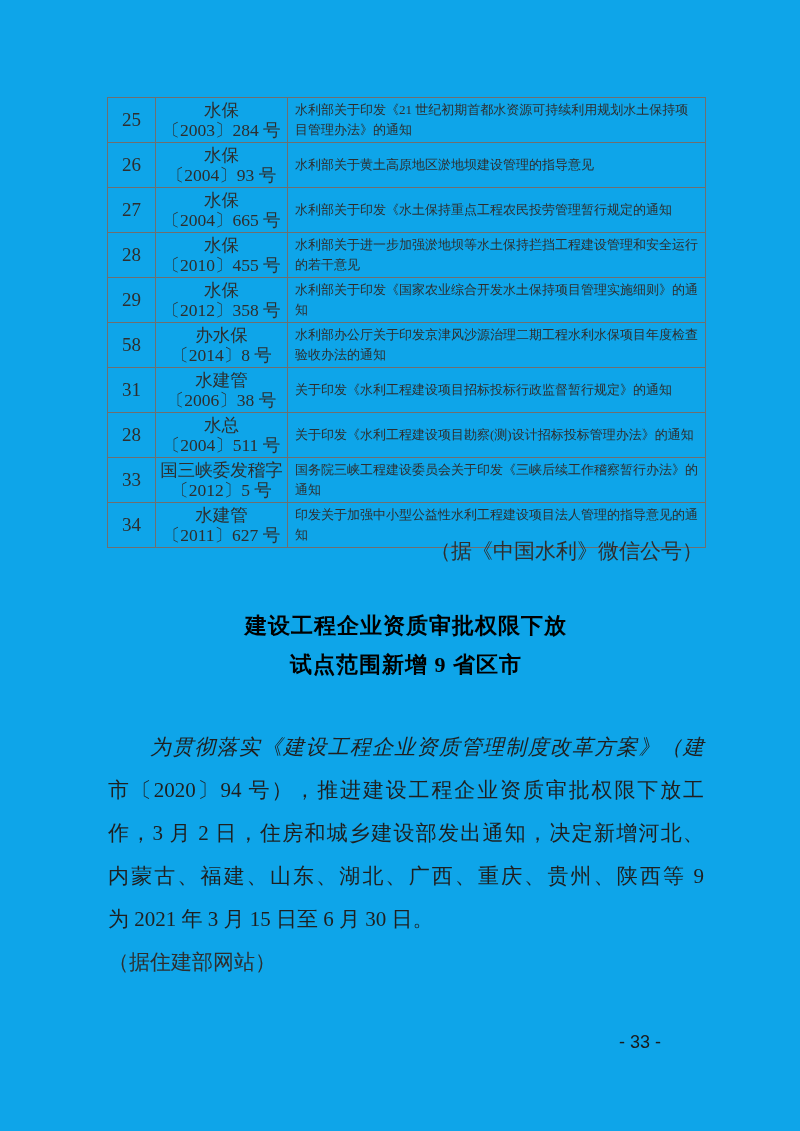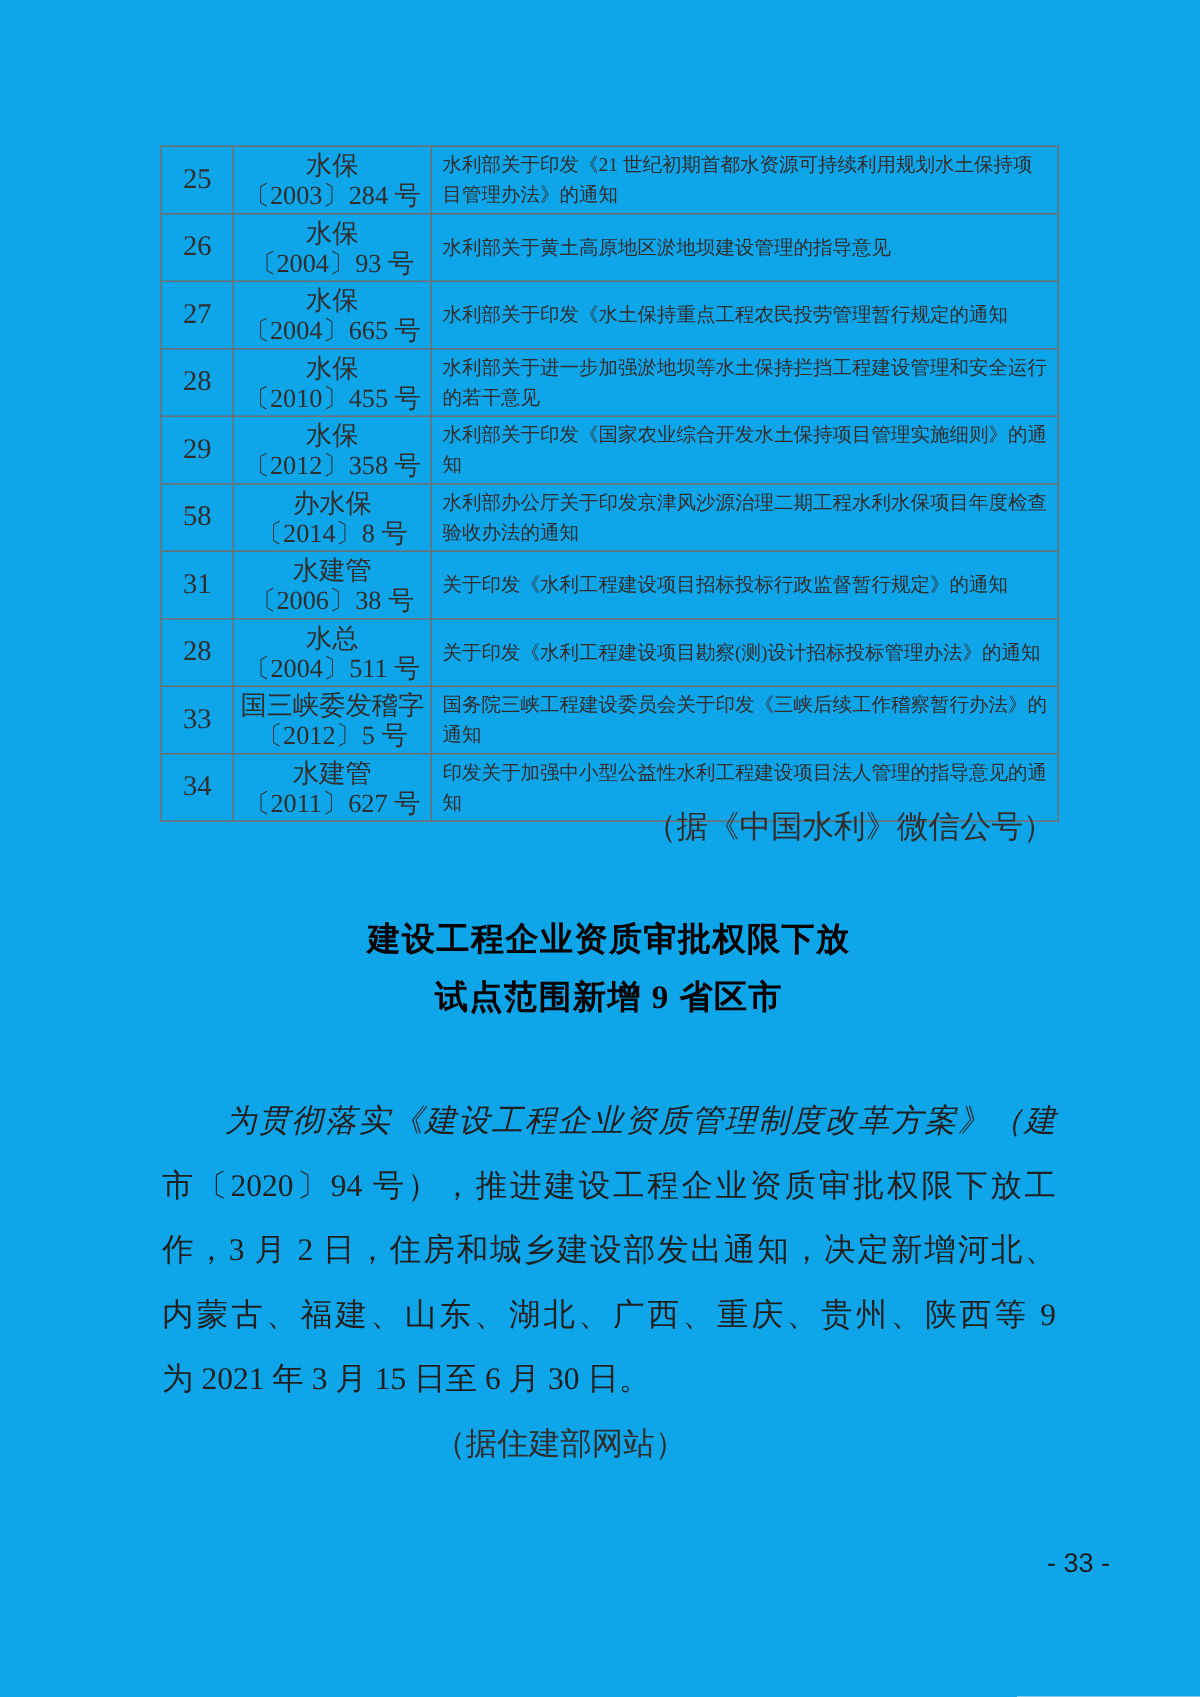--- a/index.html
+++ b/index.html
@@ -48,28 +48,28 @@
     letter-spacing:1px;
   }
   .bodytext {
     position:absolute; left:108px; top:726px; width:596px;
     font-size:21px; line-height:43px; color:#1f1f1f;
   }
   .bl { text-align:justify; text-align-last:justify; }
   .bl-indent { text-indent:42px;font-style:italic; }
   .bl-last { text-align:justify; text-align-last:left; }
   .source2 {
-    text-align:center; padding-right:65px;
+    text-align:left; padding-right:65px;
     font-size:21px; line-height:43px; color:#2e2e2e;
   }
 
   
   .pagenum {
     position:absolute; left:540px; top:1032px; width:200px;
-    text-align:right;
+    text-align:center;
     font-family:"Liberation Sans","DejaVu Sans",sans-serif;
     font-size:18px; color:#1a1a1a;
   }
 </style>
 </head>
 <body>
 
 <div class="page">
 
   <table class="doc-table">

